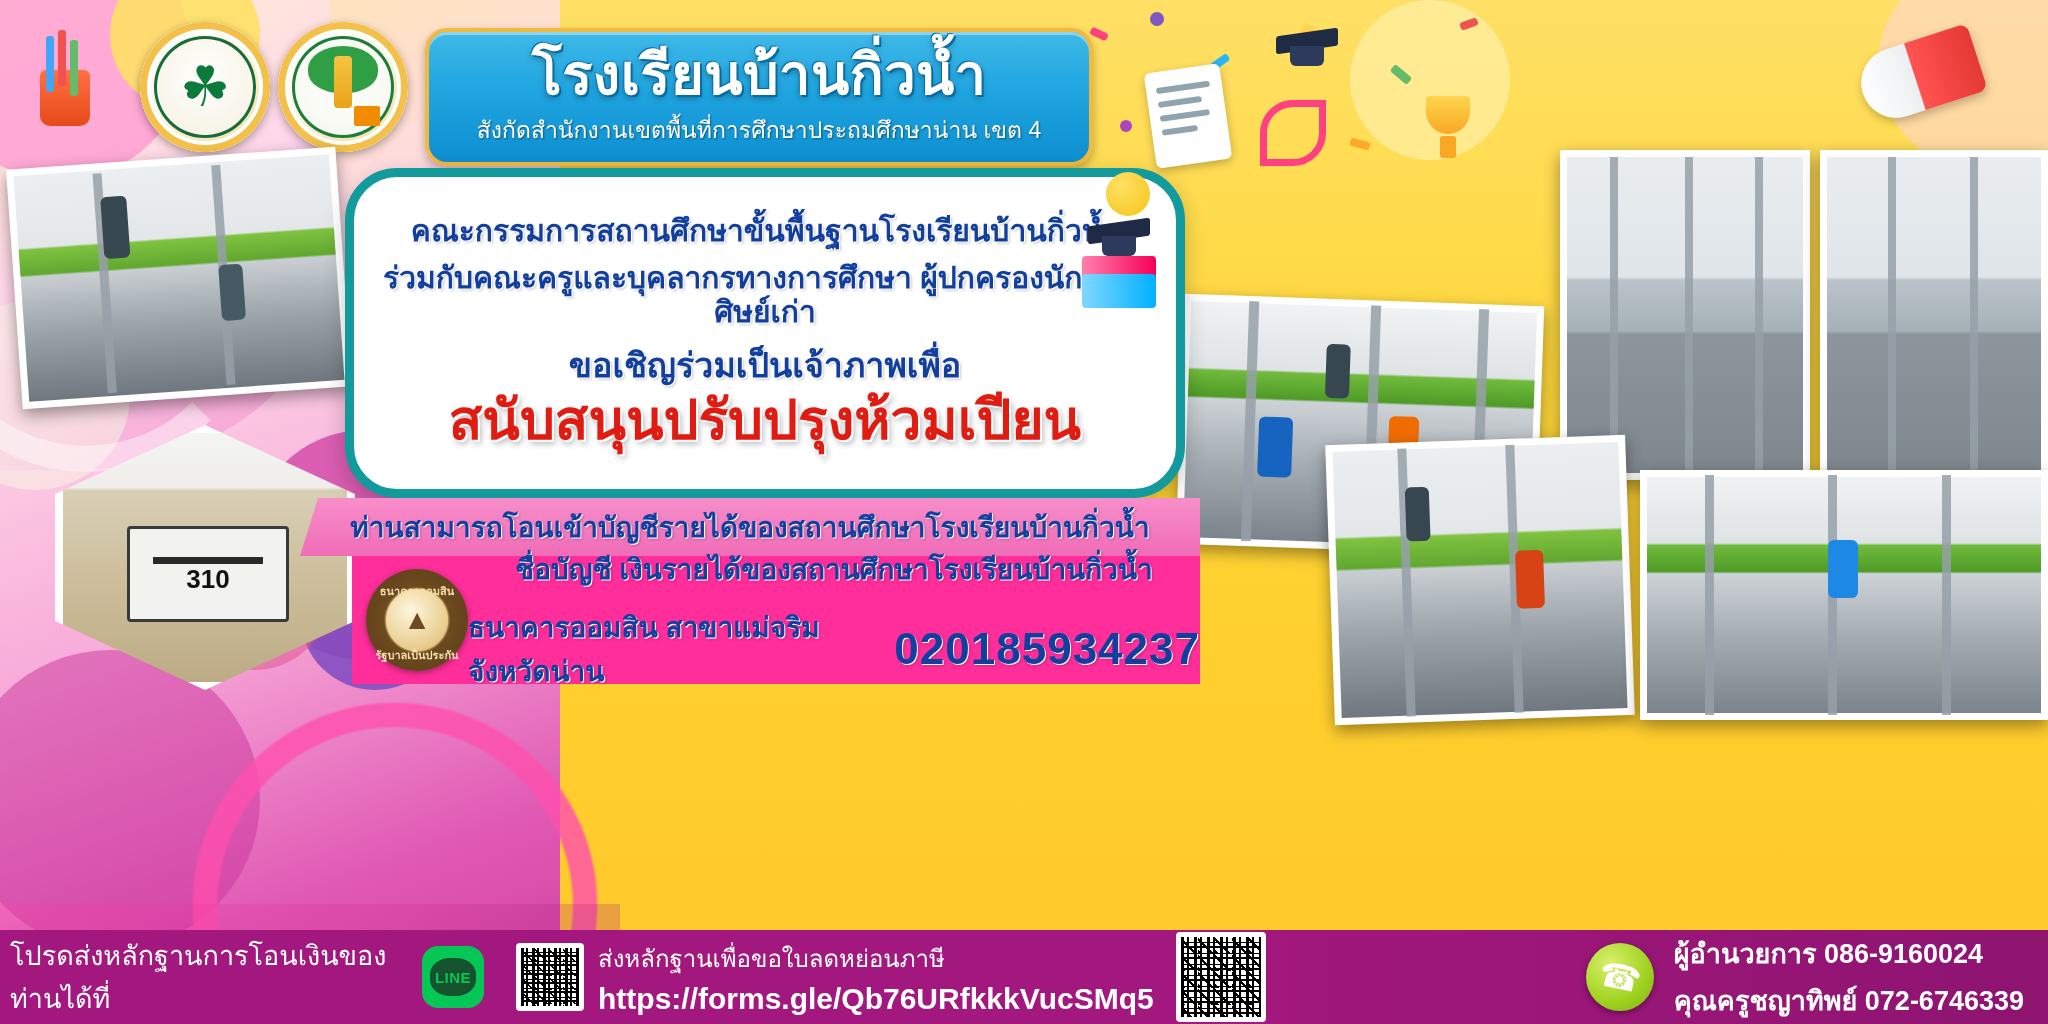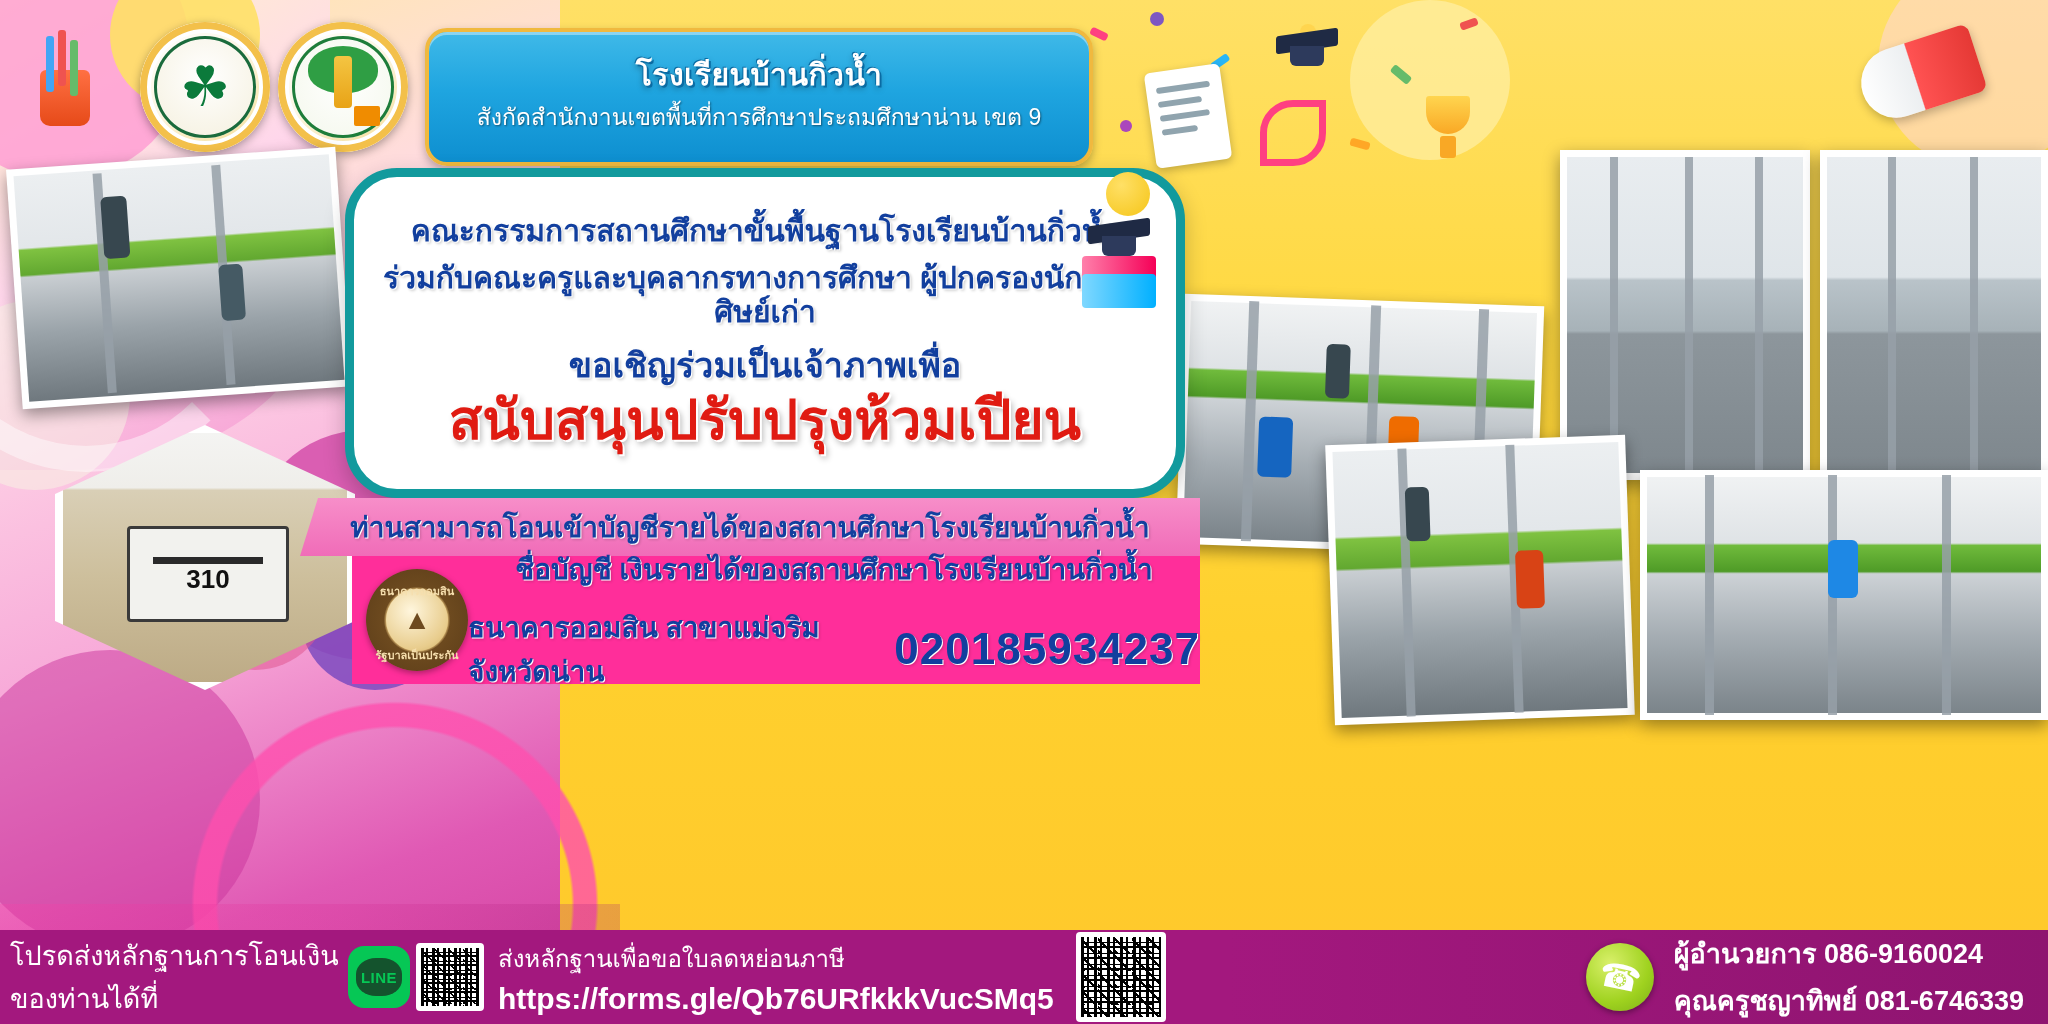--- a/index.html
+++ b/index.html
@@ -49,21 +49,21 @@
   .logo-inner{width:78%;height:78%;border-radius:50%;display:flex;align-items:center;justify-content:center;
      flex-direction:column;position:relative;}
   .garuda{color:#0b7a3b;font-size:56px;line-height:1;text-shadow:0 1px 0 #fff;}
   .area-torch{width:18px;height:52px;background:linear-gradient(180deg,#f4c542,#e8a317);border-radius:4px;}
 
   
   #header-bar{position:absolute;left:425px;top:28px;width:660px;height:130px;border-radius:22px;
       background:linear-gradient(180deg,#3fb9e8 0%,#1fa5e0 45%,#0e8fd0 100%);
       box-shadow:0 4px 10px rgba(0,0,0,.28), inset 0 3px 0 rgba(255,255,255,.4);
       border:4px solid #f0b93f;display:flex;flex-direction:column;align-items:center;justify-content:center;}
-  #school-name{font-size:30px;font-weight:bold;color:#fff;letter-spacing:.5px;
+  #school-name{font-size:56px;font-weight:bold;color:#fff;letter-spacing:.5px;
       text-shadow:2px 2px 0 #0a6ba3, -1px -1px 0 #0a6ba3, 0 3px 6px rgba(0,0,0,.35);
       line-height:1.05;}
   #school-sub{font-size:23px;color:#fff;margin-top:8px;text-shadow:1px 1px 2px rgba(0,0,0,.45);}
 
   
   #main-panel{position:absolute;left:345px;top:168px;width:840px;height:330px;
       background:#ffffff;border-radius:52px;border:9px solid #129a9d;
       box-shadow:0 8px 22px rgba(0,0,0,.22);
       display:flex;flex-direction:column;align-items:center;justify-content:center;padding:6px 24px;box-sizing:border-box;}
   .ln{color:#123f9e;font-weight:bold;text-align:center;line-height:1.15;
@@ -99,21 +99,21 @@
   .acct{color:#123f9e;font-weight:bold;text-shadow:1px 1px 0 #fff,2px 2px 3px rgba(0,0,0,.18);}
   #acct-name{font-size:28px;}
   #acct-bank-row{display:flex;align-items:center;gap:58px;justify-content:space-between;}
   #acct-bank{font-size:28px;}
   #acct-number{font-size:44px;letter-spacing:1px;}
 
   
   #bottom-bar{position:absolute;left:0;bottom:0;width:2048px;height:94px;
       background:linear-gradient(90deg,#a3187e 0%,#a3187e 60%,#8e1470 100%);
       display:flex;align-items:center;}
-  #bottom-left{display:flex;align-items:center;gap:6px;padding-left:10px;width:484px;box-sizing:border-box;}
+  #bottom-left{display:flex;align-items:center;gap:32px;padding-left:10px;width:584px;box-sizing:border-box;}
   #proof-text{color:#fff;font-size:27px;}
   #line-icon{width:62px;height:62px;border-radius:16px;background:#06c755;
      display:flex;align-items:center;justify-content:center;flex:0 0 auto;position:relative;}
   #line-icon .bub{width:46px;height:38px;border-radius:20px/16px;background:#14532d;
      display:flex;align-items:center;justify-content:center;}
   #line-icon .bub span{color:#06c755;font-size:15px;font-weight:bold;letter-spacing:.5px;}
   .qr{background:#fff;padding:5px;border-radius:4px;flex:0 0 auto;}
   .qr-inner{width:58px;height:58px;
      background-image:
        linear-gradient(90deg,#000 25%,transparent 25%,transparent 50%,#000 50%,#000 62%,transparent 62%),
@@ -248,21 +248,21 @@
     <div class="logo-inner" style="background:radial-gradient(circle at 50% 45%,#ffffff,#f3f7ea);
         box-shadow:inset 0 0 0 3px #1e7d3a;position:relative;">
       <div style="position:absolute;top:10px;width:70%;height:46%;background:#2f9e44;border-radius:50% 50% 46% 46%;"></div>
       <div class="area-torch" style="position:absolute;top:20px;"></div>
       <div style="position:absolute;bottom:12px;right:14px;width:26px;height:20px;background:#f08c00;border-radius:2px;"></div>
     </div>
   </div>
 
   <div id="header-bar">
     <div id="school-name">โรงเรียนบ้านกิ่วน้ำ</div>
-    <div id="school-sub">สังกัดสำนักงานเขตพื้นที่การศึกษาประถมศึกษาน่าน เขต 9</div>
+    <div id="school-sub">สังกัดสำนักงานเขตพื้นที่การศึกษาประถมศึกษาน่าน เขต 4</div>
   </div>
 
   <div class="photo" id="photo1">
     <div class="inner room-b">
       <div class="pillar" style="left:26%;top:4%;width:9px;height:92%;"></div>
       <div class="pillar" style="left:62%;top:4%;width:9px;height:92%;"></div>
       <div class="figure" style="left:28%;top:14%;width:26px;height:62px;background:#37474f;"></div>
       <div class="figure" style="left:62%;top:46%;width:24px;height:56px;background:#455a64;"></div>
     </div>
   </div>
@@ -375,18 +375,18 @@
           <div class="qr-inner"></div>
         </div>
     </div>
 
     <div id="bottom-right">
       <div id="phone-circle">
           <span>☎</span>
         </div>
       <div id="phones">
         <div class="phone-line">ผู้อำนวยการ 086-9160024</div>
-        <div class="phone-line">คุณครูชญาทิพย์ 081-6746339</div>
+        <div class="phone-line">คุณครูชญาทิพย์ 072-6746339</div>
       </div>
     </div>
   </div>
 
 </div>
 
 </body></html>

